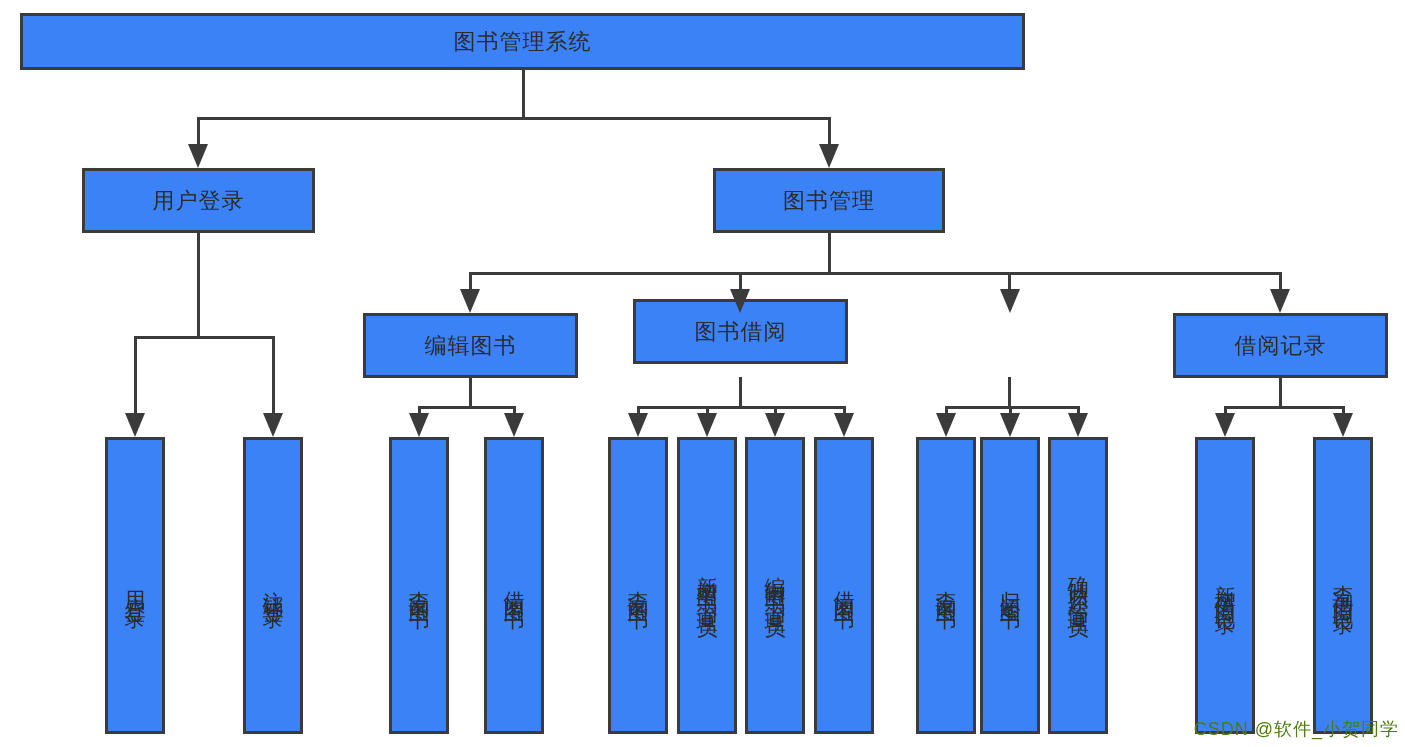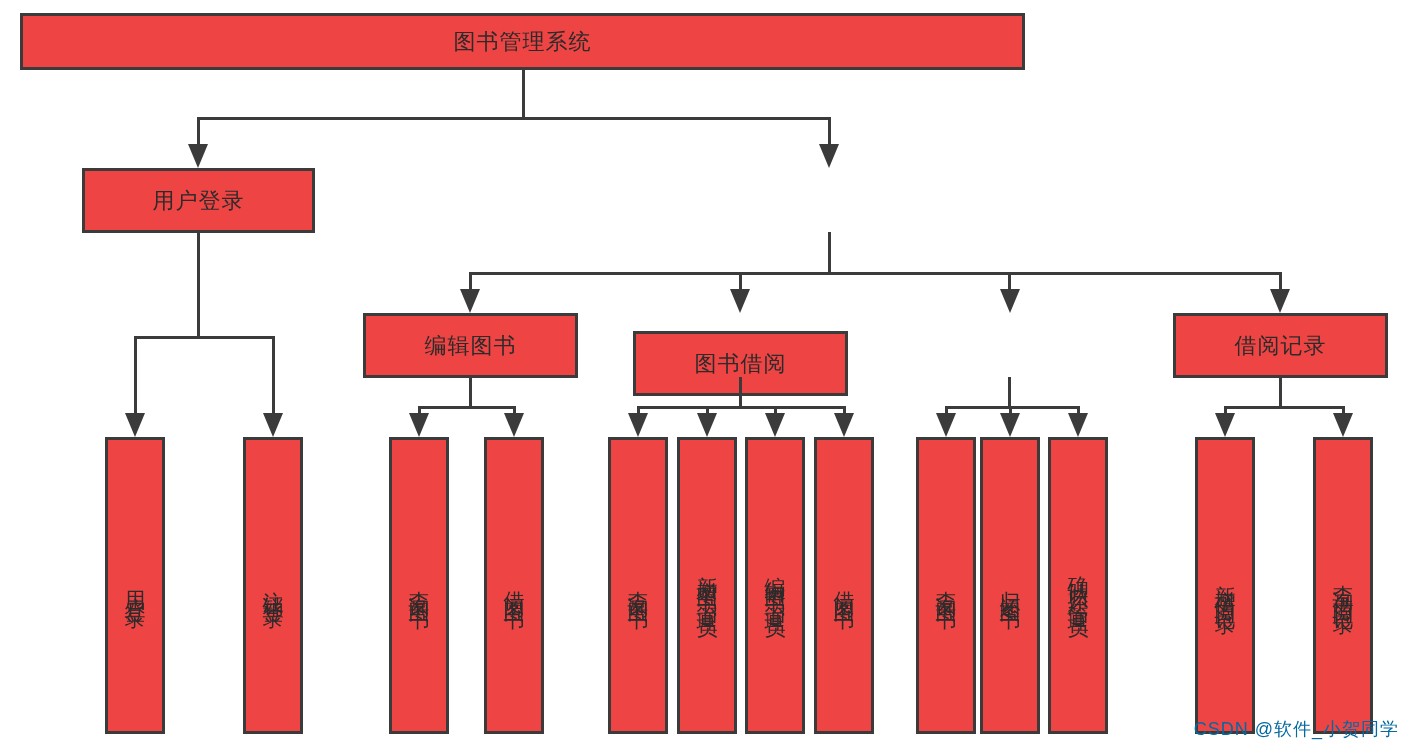--- a/index.html
+++ b/index.html
@@ -1,57 +1,60 @@
 <!DOCTYPE html>
 <html><head>
 <meta charset="utf-8">
 <style>
   html,body{margin:0;padding:0;background:#fff;}
   .stage{
     position:relative;width:1405px;height:747px;background:#ffffff;
     font-family:"Liberation Sans","DejaVu Sans",sans-serif;overflow:hidden;
   }
   .box{
-    position:absolute;border:3px solid #3b3b3b;background:#ef4444;
+    position:absolute;border:3px solid #3b3b3b;background:#3b82f6;
     display:flex;align-items:center;justify-content:center;
     color:#2b2b2b;box-sizing:border-box;
   }
   .hbox{font-size:22px;letter-spacing:1px;}
   .vbox{font-size:21px;}
   .vbox span{writing-mode:vertical-lr;text-orientation:mixed;letter-spacing:6px;}
   .hline,.vline{position:absolute;background:#3b3b3b;}
   .hline{height:3px;}
   .vline{width:3px;}
   .arrow{
     position:absolute;width:0;height:0;
     border-left:10px solid transparent;border-right:10px solid transparent;
     border-top:24px solid #3b3b3b;
   }
   .watermark{
     position:absolute;right:6px;bottom:6px;
-    font-size:18px;color:#0369a1;letter-spacing:1px;white-space:nowrap;
+    font-size:18px;color:#4d7c0f;letter-spacing:1px;white-space:nowrap;
   }
 </style>
 </head>
 <body>
 
 <div class="stage">
 
   <div class="box hbox" style="left:20px;top:13px;width:1005px;height:57px">
     <span>图书管理系统</span>
   </div>
 
   <div class="box hbox" style="left:82px;top:168px;width:233px;height:65px">
     <span>用户登录</span>
   </div>
+  <div class="box hbox" style="left:713px;top:168px;width:232px;height:65px">
+    <span>图书管理</span>
+  </div>
 
   <div class="box hbox" style="left:363px;top:313px;width:215px;height:65px">
     <span>编辑图书</span>
   </div>
-  <div class="box hbox" style="left:633px;top:331px;width:215px;height:65px">
+  <div class="box hbox" style="left:633px;top:299px;width:215px;height:65px">
     <span>图书借阅</span>
   </div>
   <div class="box hbox" style="left:1173px;top:313px;width:215px;height:65px">
     <span>借阅记录</span>
   </div>
 
   <div class="box vbox" style="left:105px;top:437px;width:60px;height:297px">
     <span>用户登录</span>
   </div>
   <div class="box vbox" style="left:243px;top:437px;width:60px;height:297px">

